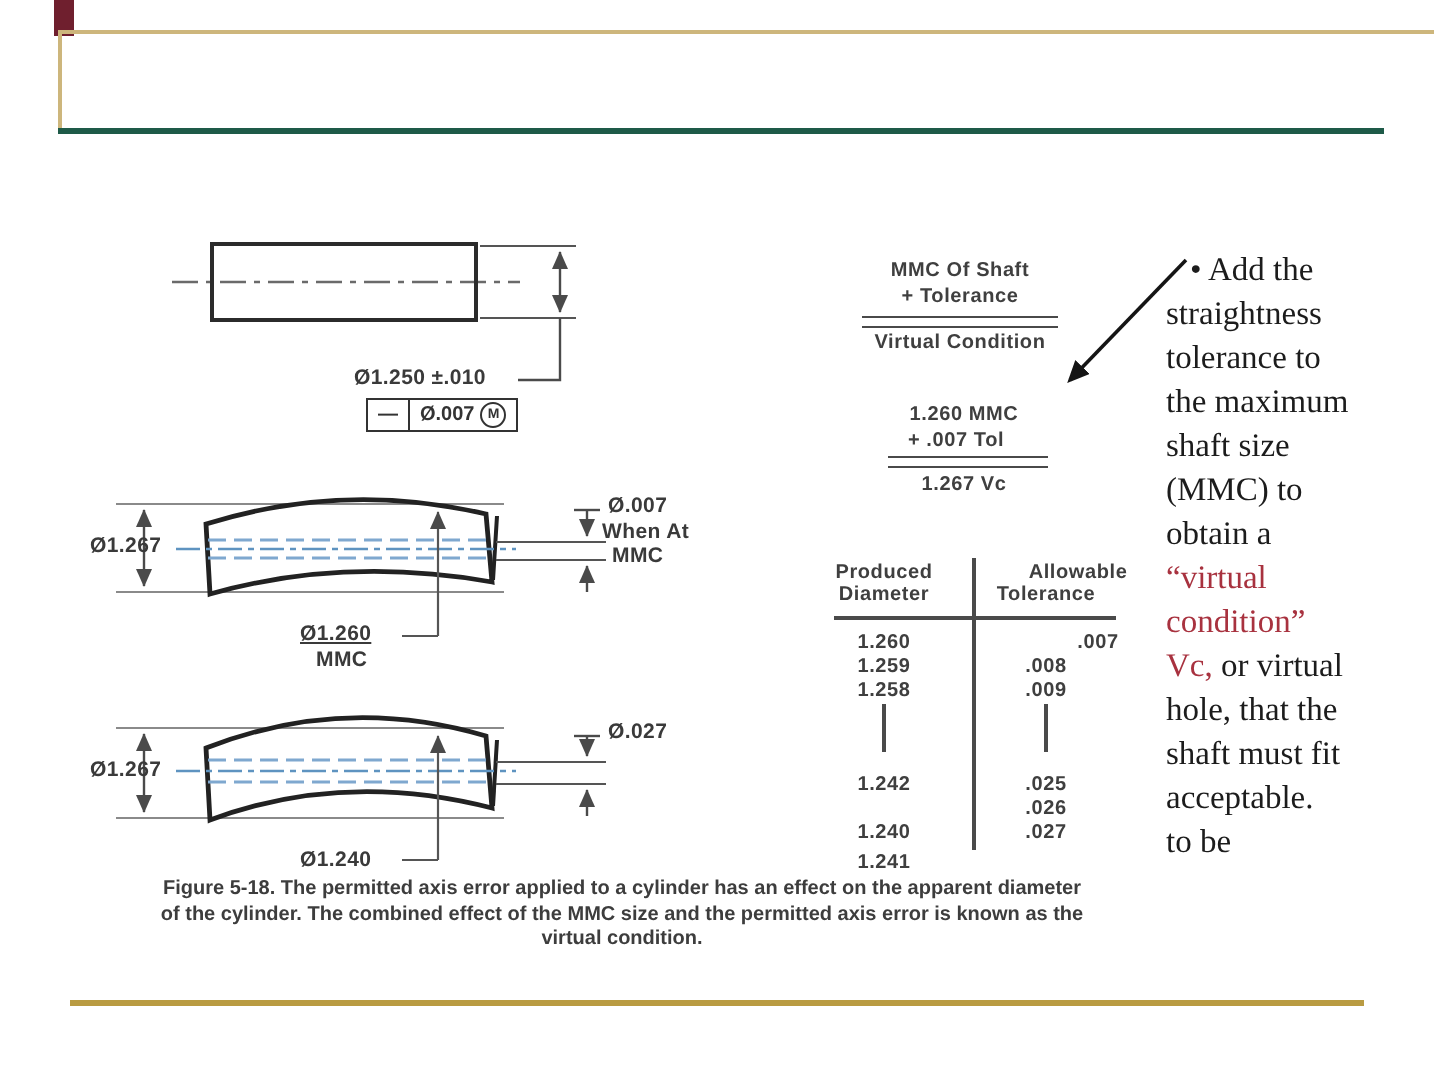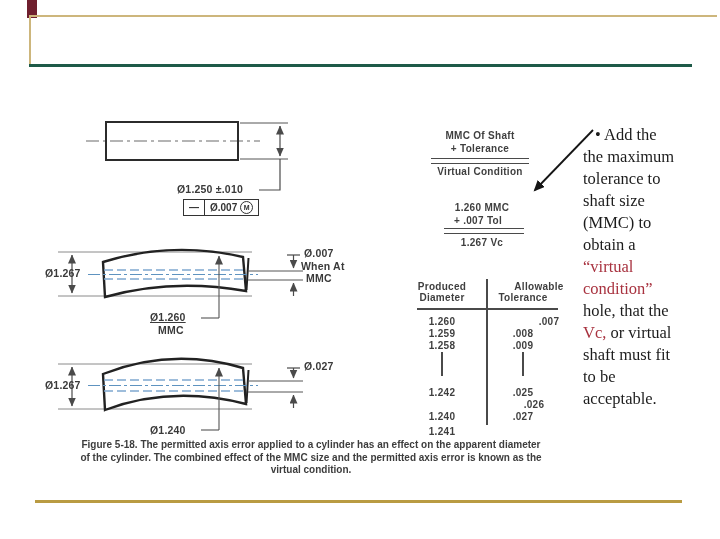--- a/index.html
+++ b/index.html
@@ -154,38 +154,39 @@
   <div class="fml" style="left:489px;top:328px;width:68px;">.008</div>
   <div class="fml" style="left:408px;top:340px;width:68px;">1.258</div>
   <div class="fml" style="left:489px;top:340px;width:68px;">.009</div>
 
   <div class="vline" style="left:441px;top:352px;height:24px;"></div>
   <div class="vline" style="left:522px;top:352px;height:24px;"></div>
 
   <div class="fml" style="left:408px;top:387px;width:68px;">1.242</div>
   <div class="fml" style="left:489px;top:387px;width:68px;">.025</div>
   <div class="fml" style="left:408px;top:395px;width:68px;margin-top:31px;">1.241</div>
-  <div class="fml" style="left:500px;top:399px;width:68px;">.026</div>
+  <div class="fml" style="left:489px;top:399px;width:68px;">.026</div>
   <div class="fml" style="left:408px;top:411px;width:68px;">1.240</div>
   <div class="fml" style="left:489px;top:411px;width:68px;">.027</div>
 
   <div class="bullet">
     <div class="bl first">• Add the</div>
+    <div class="bl">straightness</div>
+    <div class="bl">tolerance to</div>
     <div class="bl">the maximum</div>
-    <div class="bl">tolerance to</div>
     <div class="bl">shaft size</div>
     <div class="bl">(MMC) to</div>
     <div class="bl">obtain a</div>
     <div class="bl red">“virtual</div>
     <div class="bl red">condition”</div>
+    <div class="bl"><span class="red">Vc,</span><span> or virtual</span></div>
     <div class="bl">hole, that the</div>
-    <div class="bl"><span class="red">Vc,</span><span> or virtual</span></div>
     <div class="bl">shaft must fit</div>
+    <div class="bl">acceptable.</div>
     <div class="bl">to be</div>
-    <div class="bl">acceptable.</div>
   </div>
 
   <div class="caption">
     <div class="cap-line">Figure 5-18. The permitted axis error applied to a cylinder has an effect on the apparent diameter</div>
     <div class="cap-line">of the cylinder. The combined effect of the MMC size and the permitted axis error is known as the</div>
     <div class="cap-line">virtual condition.</div>
   </div>
 
 </div>
 

